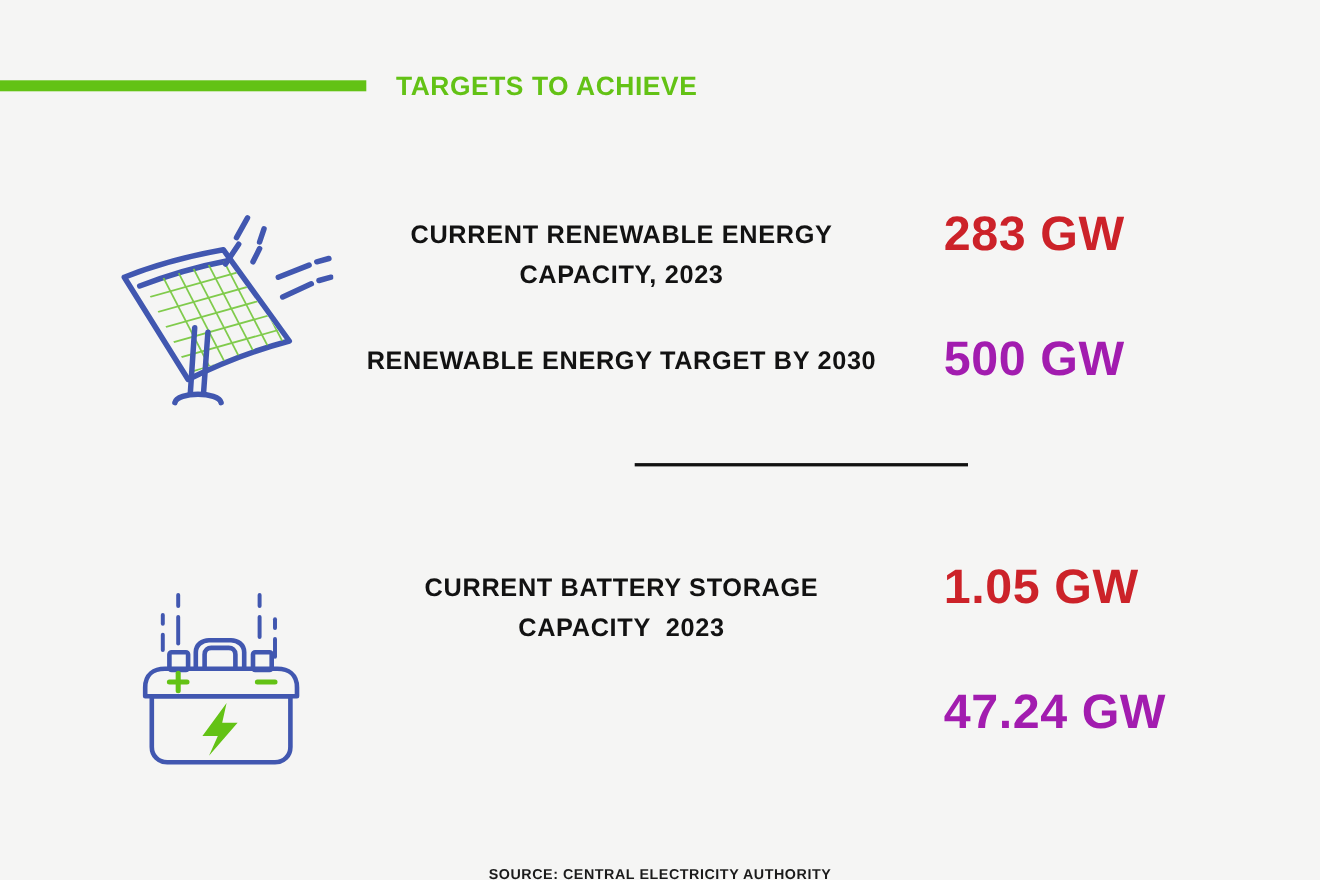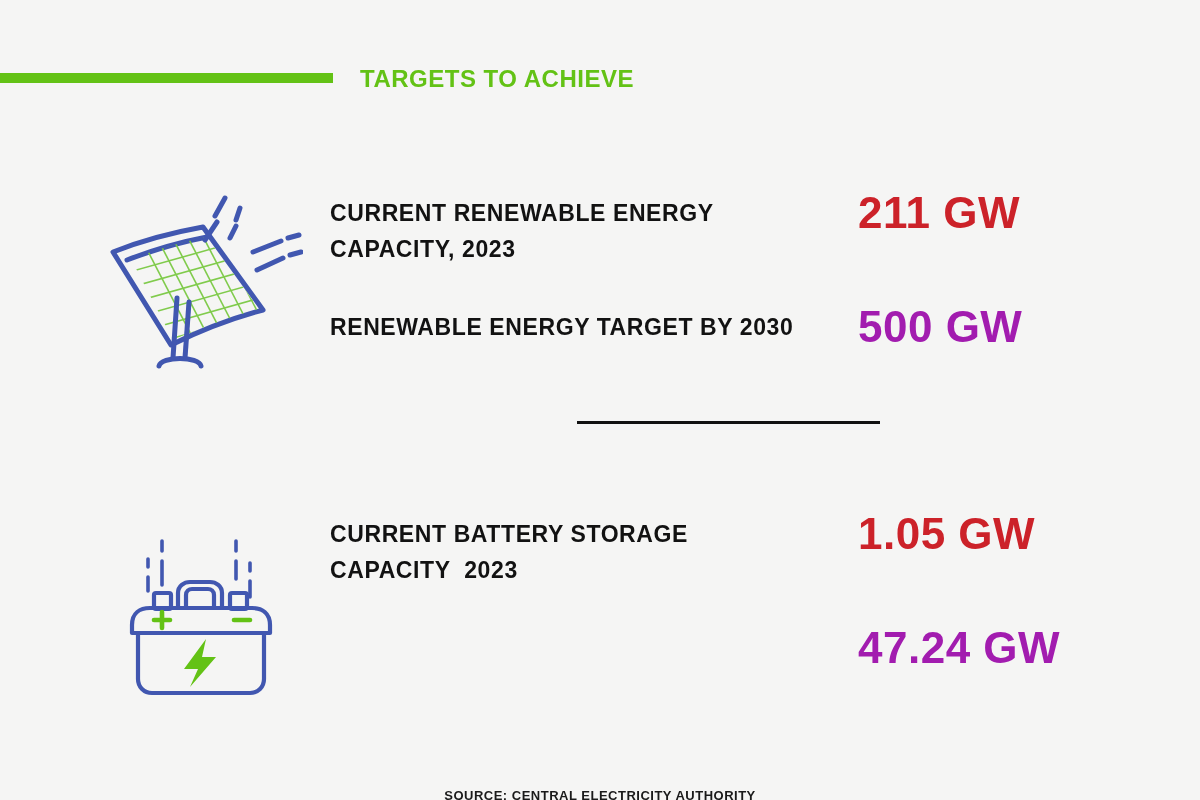--- a/index.html
+++ b/index.html
@@ -41,20 +41,21 @@
     color: #63c215;
     white-space: nowrap;
     line-height: 46px;
   }
 
   
   .group {
     position: absolute;
     left: 0;
     width: 1020px;
+    text-align: center;
   }
   #group-renewable { top: 185px; height: 215px; }
   #group-battery   { top: 460px; height: 215px; margin-top: 46px; }
 
   .icon-cell {
     position: absolute;
     left: 95px;
     top: 0;
     width: 215px;
     height: 200px;
@@ -189,21 +190,21 @@
         <path d="M154 80 L180 68"></path>
         <path d="M185 48 L196 45"></path>
         <path d="M187 65 L198 62"></path>
       </g>
     </svg>
   </div>
 
   <div class="rows">
     <div class="row">
       <div class="row-label">CURRENT RENEWABLE ENERGY CAPACITY, 2023</div>
-      <div class="row-value value-current">211 GW</div>
+      <div class="row-value value-current">283 GW</div>
     </div>
     <div class="row second">
       <div class="row-label">RENEWABLE ENERGY TARGET BY 2030</div>
       <div class="row-value value-target">500 GW</div>
     </div>
   </div>
 </div>
 
 <div class="divider"></div>
 

